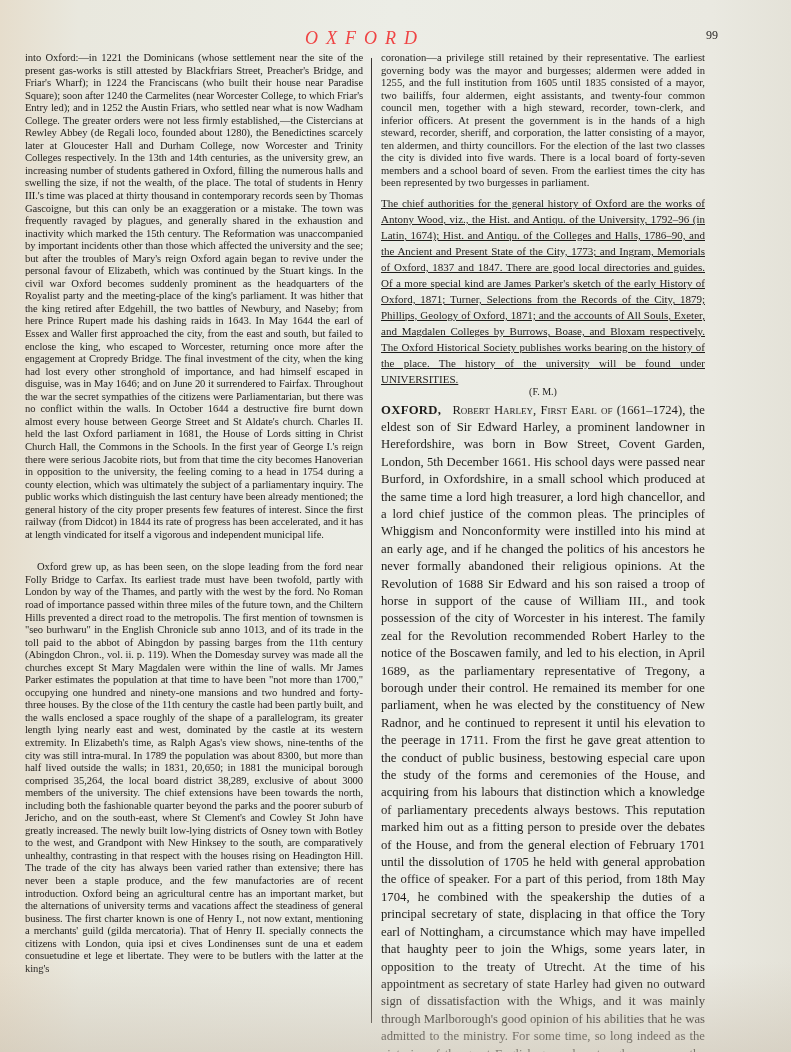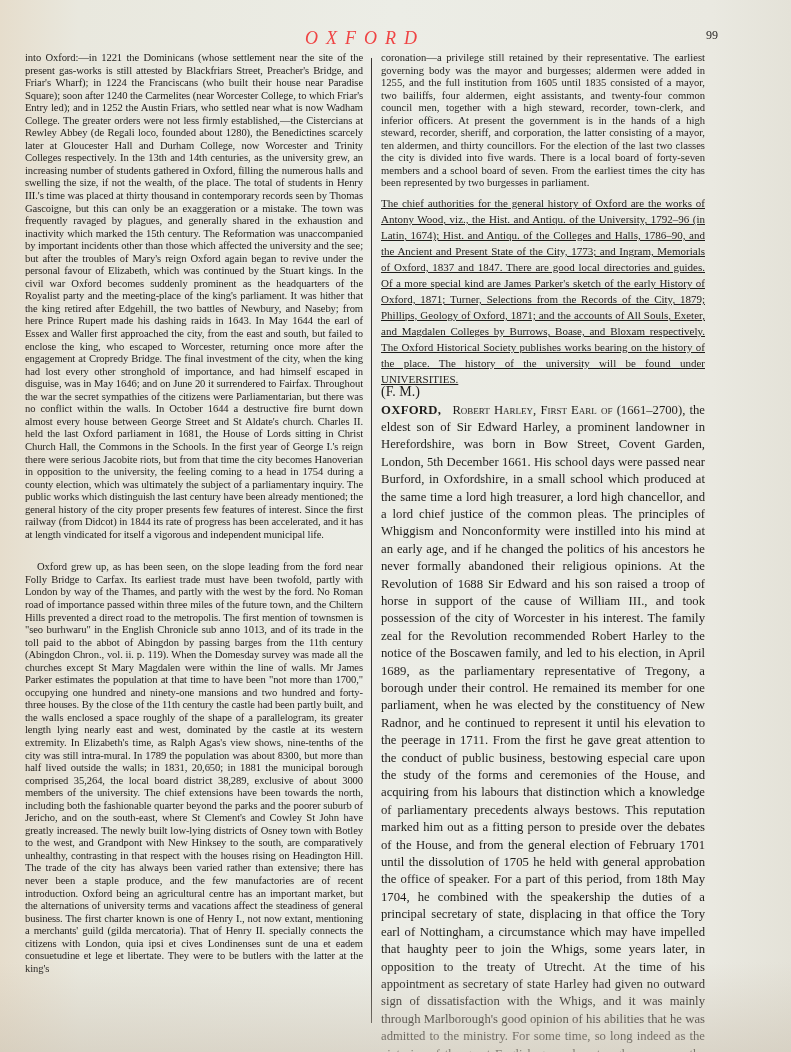--- a/index.html
+++ b/index.html
@@ -38,21 +38,21 @@
     background: #3a3632;
   }
   .col p { margin: 0; text-indent: 0; }
   .col p.indent { text-indent: 12px; margin-top: 20px; }
   .col-left p { letter-spacing: -0.1px; }
   .biblio {
     font-size: 11px; line-height: 16px; margin-top: 5px !important;
     text-indent: 12px;
     text-decoration: underline;
   }
-  .biblio-sig { text-align: left; font-size: 14px; line-height: 10.5px; }
+  .biblio-sig { text-align: center; font-size: 10px; line-height: 10.5px; }
   .entry {
     font-size: 12.7px; line-height: 17.4px; margin-top: 4px !important;
     text-indent: 12px;
   }
   .headword { font-weight: bold; letter-spacing: 0.3px; }
   .sc { font-variant: small-caps; margin-left: 7px; }
 </style>
 </head>
 <body>
 
@@ -68,18 +68,18 @@
 
 <div class="col-rule"></div>
 
 <div class="col col-right">
   <p>coronation—a privilege still retained by their representative. The earliest governing body was the mayor and burgesses; aldermen were added in 1255, and the full institution from 1605 until 1835 consisted of a mayor, two bailiffs, four aldermen, eight assistants, and twenty-four common council men, together with a high steward, recorder, town-clerk, and inferior officers. At present the government is in the hands of a high steward, recorder, sheriff, and corporation, the latter consisting of a mayor, ten aldermen, and thirty councillors. For the election of the last two classes the city is divided into five wards. There is a local board of forty-seven members and a school board of seven. From the earliest times the city has been represented by two burgesses in parliament.</p>
   <p class="biblio">The chief authorities for the general history of Oxford are the works of Antony Wood, viz., the Hist. and Antiqu. of the University, 1792–96 (in Latin, 1674); Hist. and Antiqu. of the Colleges and Halls, 1786–90, and the Ancient and Present State of the City, 1773; and Ingram, Memorials of Oxford, 1837 and 1847. There are good local directories and guides. Of a more special kind are James Parker's sketch of the early History of Oxford, 1871; Turner, Selections from the Records of the City, 1879; Phillips, Geology of Oxford, 1871; and the accounts of All Souls, Exeter, and Magdalen Colleges by Burrows, Boase, and Bloxam respectively. The Oxford Historical Society publishes works bearing on the history of the place. The history of the university will be found under UNIVERSITIES.</p>
   <div class="biblio-sig">(F. M.)</div>
   <p class="entry">
     <span class="headword">OXFORD,</span>
     <span class="sc">Robert Harley, First Earl of</span>
-    <span>(1661–2700),</span>
+    <span>(1661–1724),</span>
     <span>the eldest son of Sir Edward Harley, a prominent landowner in Herefordshire, was born in Bow Street, Covent Garden, London, 5th December 1661. His school days were passed near Burford, in Oxfordshire, in a small school which produced at the same time a lord high treasurer, a lord high chancellor, and a lord chief justice of the common pleas. The principles of Whiggism and Nonconformity were instilled into his mind at an early age, and if he changed the politics of his ancestors he never formally abandoned their religious opinions. At the Revolution of 1688 Sir Edward and his son raised a troop of horse in support of the cause of William III., and took possession of the city of Worcester in his interest. The family zeal for the Revolution recommended Robert Harley to the notice of the Boscawen family, and led to his election, in April 1689, as the parliamentary representative of Tregony, a borough under their control. He remained its member for one parliament, when he was elected by the constituency of New Radnor, and he continued to represent it until his elevation to the peerage in 1711. From the first he gave great attention to the conduct of public business, bestowing especial care upon the study of the forms and ceremonies of the House, and acquiring from his labours that distinction which a knowledge of parliamentary precedents always bestows. This reputation marked him out as a fitting person to preside over the debates of the House, and from the general election of February 1701 until the dissolution of 1705 he held with general approbation the office of speaker. For a part of this period, from 18th May 1704, he combined with the speakership the duties of a principal secretary of state, displacing in that office the Tory earl of Nottingham, a circumstance which may have impelled that haughty peer to join the Whigs, some years later, in opposition to the treaty of Utrecht. At the time of his appointment as secretary of state Harley had given no outward sign of dissatisfaction with the Whigs, and it was mainly through Marlborough's good opinion of his abilities that he was admitted to the ministry. For some time, so long indeed as the victories of the great English general cast a glamour over the policy of his friends, and the constituencies were enthusiastic in support of a war policy, Harley continued to act loyally with his colleagues. But in the summer of 1707 it became evident to Godolphin that some secret influence behind the throne was opposing his wishes and shaking the confidence of the queen in her ministers. The sovereign had resented the intrusion into the administration of the impetuous earl of Sunderland, and had persuaded herself that the safety of the church depended on the fortunes of the Tories. These convictions were strengthened in her mind by the new favourite Abigail</span>
   </p>
 </div>
 
 <div class="shade-bottom"></div>
 
 </body></html>

